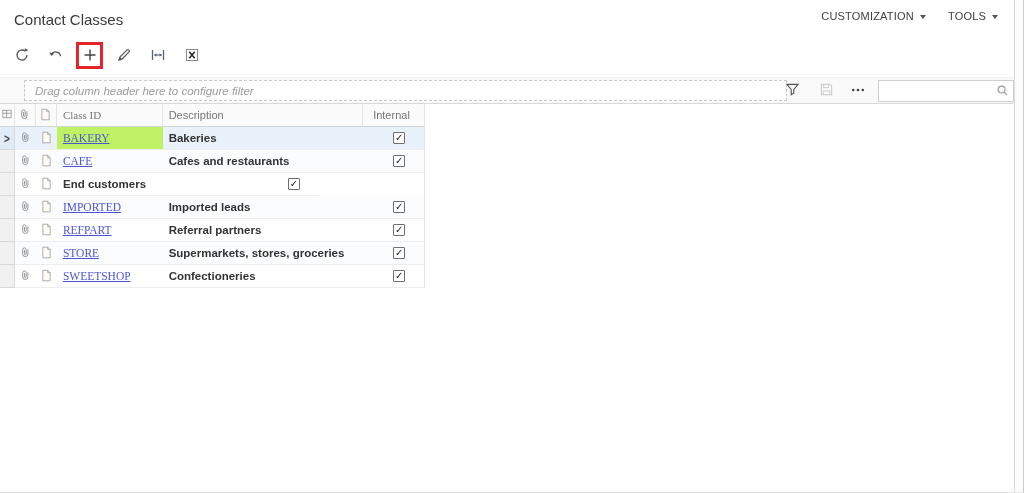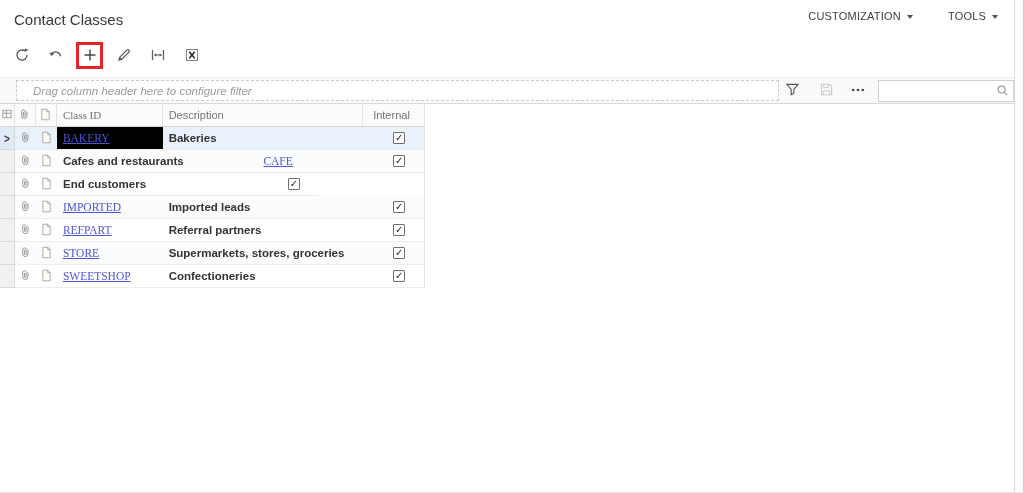--- a/index.html
+++ b/index.html
@@ -3,33 +3,33 @@
 <meta charset="utf-8">
 <style>
   * { margin:0; padding:0; box-sizing:border-box; }
   html,body { background:#fff; }
   body { font-family:"Liberation Sans", sans-serif; }
   .app { position:relative; width:1024px; height:493px; background:#fff; overflow:hidden; border-bottom:1px solid #e4e4e4; }
 
   
   .titlebar { position:absolute; top:0; left:0; width:1014px; height:38px; display:flex; align-items:center; }
   .page-title { position:absolute; left:14px; top:11px; font-size:15px; color:#3a3a3a;text-align:right; }
-  .menus { position:absolute; right:16px; top:10px; display:flex; gap:35px; align-items:center; }
+  .menus { position:absolute; right:16px; top:10px; display:flex; gap:22px; align-items:center; }
   .menu-item { display:flex; align-items:center; gap:6px; font-size:11px; color:#414141; letter-spacing:.2px; cursor:pointer; }
   .caret { width:0; height:0; border-left:3.5px solid transparent; border-right:3.5px solid transparent; border-top:4.5px solid #555; margin-top:1px; }
 
   
   .toolbar { position:absolute; top:40px; left:8px; height:30px; display:flex; gap:7px; align-items:center; }
   .tbtn { width:27px; height:27px; display:flex; align-items:center; justify-content:center; border:3px solid transparent; cursor:pointer; background:#fff; }
   .tbtn.highlighted { border-color:#e3242b; }
   .tbtn svg { display:block; }
 
   
   .filterbar { position:absolute; top:77px; left:0; width:1014px; height:27px; background:#fafafa; border-top:1px solid #f1f1f1; border-bottom:1px solid #d9d9d9; }
-  .drag-hint-box { position:absolute; left:16px; top:2px; width:763px; height:21px; background:#fff; border:1px dashed #c9c9c9; display:flex; align-items:center; padding-left:16px; }
+  .drag-hint-box { position:absolute; left:24px; top:2px; width:763px; height:21px; background:#fff; border:1px dashed #c9c9c9; display:flex; align-items:center; padding-left:10px; }
   .drag-hint { font-size:11.5px; font-style:italic; color:#9b9b9b; }
   .fbtn { position:absolute; top:3px; width:22px; height:20px; display:flex; align-items:center; justify-content:center; cursor:pointer; }
   .fbtn-filter { left:781px; }
   .fbtn-save { left:815px; }
   .fbtn-ellipsis { left:847px; }
   .search-wrap { position:absolute; left:878px; top:2px; width:136px; height:22px; }
   .search-input { width:100%; height:100%; border:1px solid #cfcfcf; background:#fff; font-size:11px; padding:0 22px 0 6px; font-family:"Liberation Sans", sans-serif; color:#333; outline:none; }
   .search-icon { position:absolute; right:4px; top:3px; }
 
   
@@ -43,21 +43,21 @@
   .c-classid { width:106px; padding-left:6px;font-family:Liberation Serif, serif; }
   .c-desc { width:201px; padding-left:6px; }
   .c-internal { width:61px; padding-left:10px; }
 
   .grid-row { display:flex; height:23px; background:#fff; }
   .grid-row:nth-child(even) { background:#fbfcfd; }
   .grid-row .cell { display:flex; align-items:center; border-bottom:1px solid #ededed; }
   .rowhead-cell { width:15px; background:#f1f1f1; border-right:1px solid #d9d9d9; border-bottom:1px solid #d9d9d9 !important; justify-content:center; font-size:10px; color:#555; }
   .grid-row.selected { background:#e9f2fb; }
   .grid-row.selected .rowhead-cell { background:#e0ebf8; }
-  .grid-row.selected .c-classid { background:#000000; }
+  .grid-row.selected .c-classid { background:#bef264; }
   .row-arrow { font-size:10px; color:#444; font-weight:bold; transform:scaleY(1.2); }
   .link { color:#4d55d4; text-decoration:underline; cursor:pointer; }
   .desc-text { color:#333;font-weight:bold; }
   .cbx { width:12px; height:12px; border:1px solid #6f6f6f; border-radius:1px; background:#fff; display:flex; align-items:center; justify-content:center; margin-left:20px; cursor:pointer; }
   .cbx.checked::after { content:"✓"; font-size:10px; line-height:10px; color:#222; }
 
   
   .vscroll { position:absolute; top:0; right:0; width:10px; height:493px; background:#fdfdfd; border-left:1px solid #dcdcdc; border-right:1px solid #cccccc; }
 </style>
 </head>
@@ -240,25 +240,25 @@
         </span>
       </div>
       <div class="cell c-file">
         <span>
           <svg width="13" height="13" viewBox="0 0 16 16">
                 <path d="M3.5 1.5h6L12.5 4.5v10h-9z" fill="#fffdf5" stroke="#9a9a9a"></path>
                 <path d="M9.5 1.5V4.5h3" fill="none" stroke="#9a9a9a"></path>
               </svg>
         </span>
       </div>
+      <div class="cell c-classid">
+        <span class="link">CAFE</span>
+      </div>
       <div class="cell c-desc">
         <span class="desc-text">Cafes and restaurants</span>
-      </div>
-      <div class="cell c-classid">
-        <span class="link">CAFE</span>
       </div>
       <div class="cell c-internal">
         <span class="cbx checked"></span>
       </div>
     </div>
         <div class="grid-row">
       <div class="cell rowhead-cell">
         <span class="row-arrow"></span>
       </div>
       <div class="cell c-clip">

